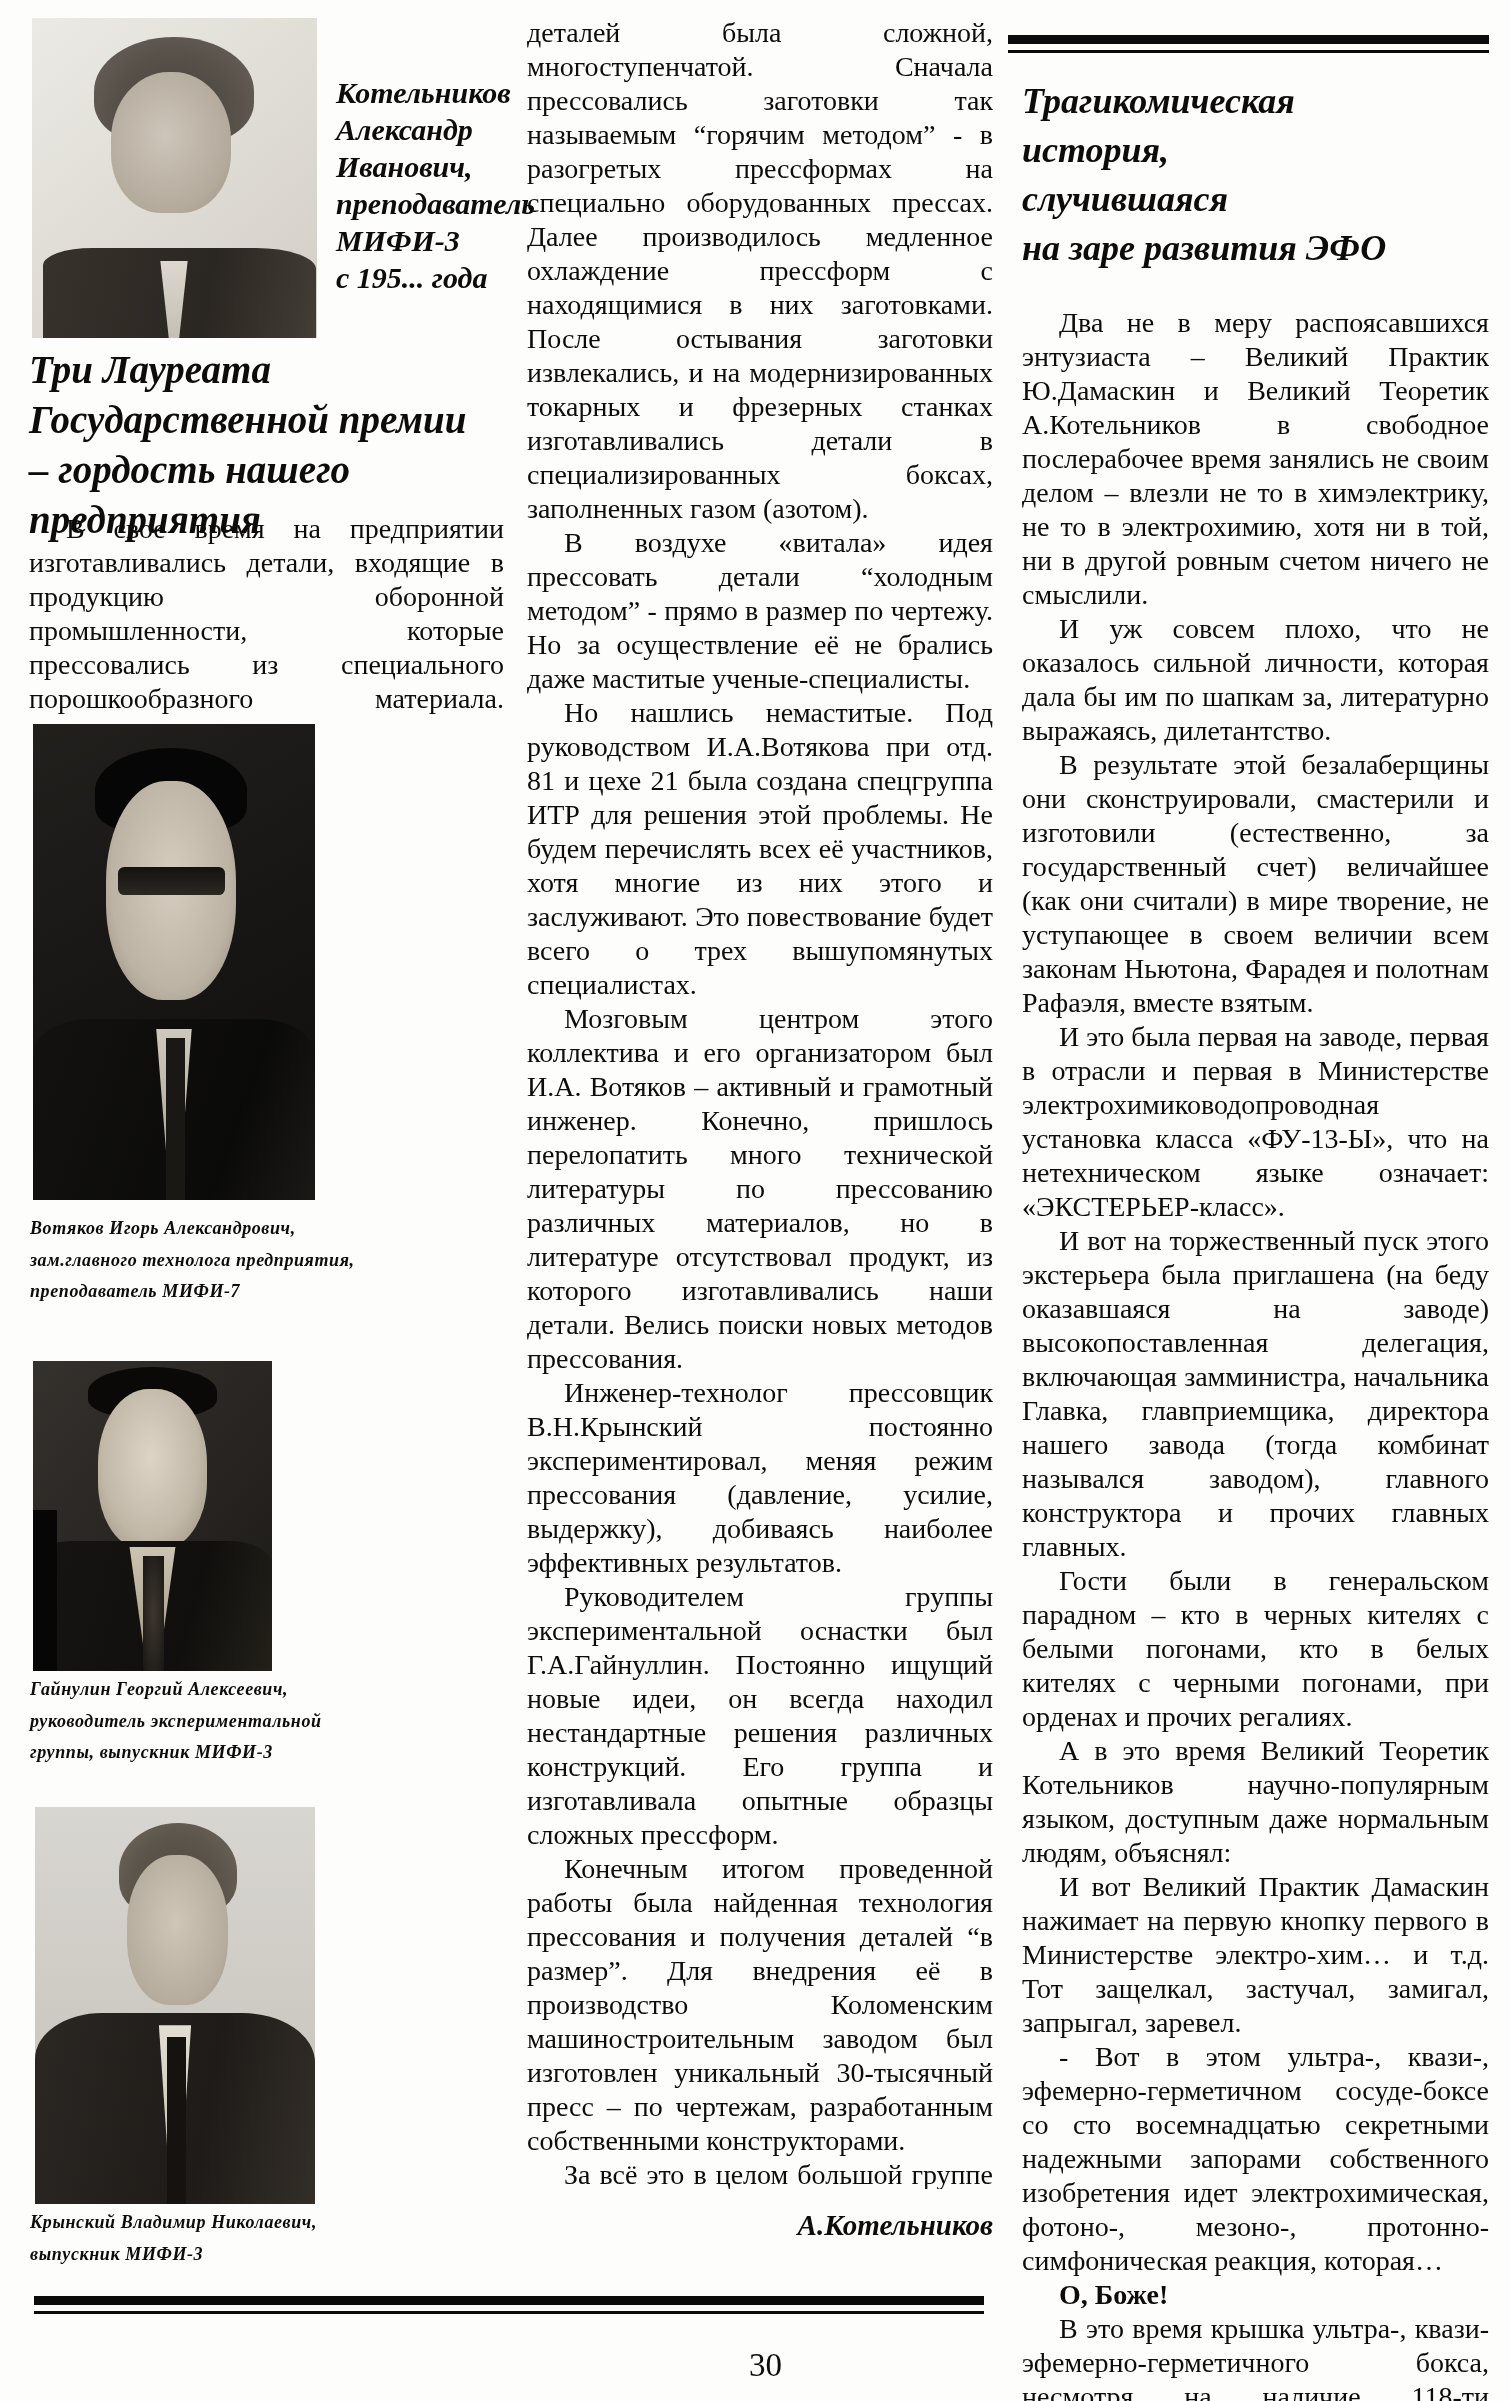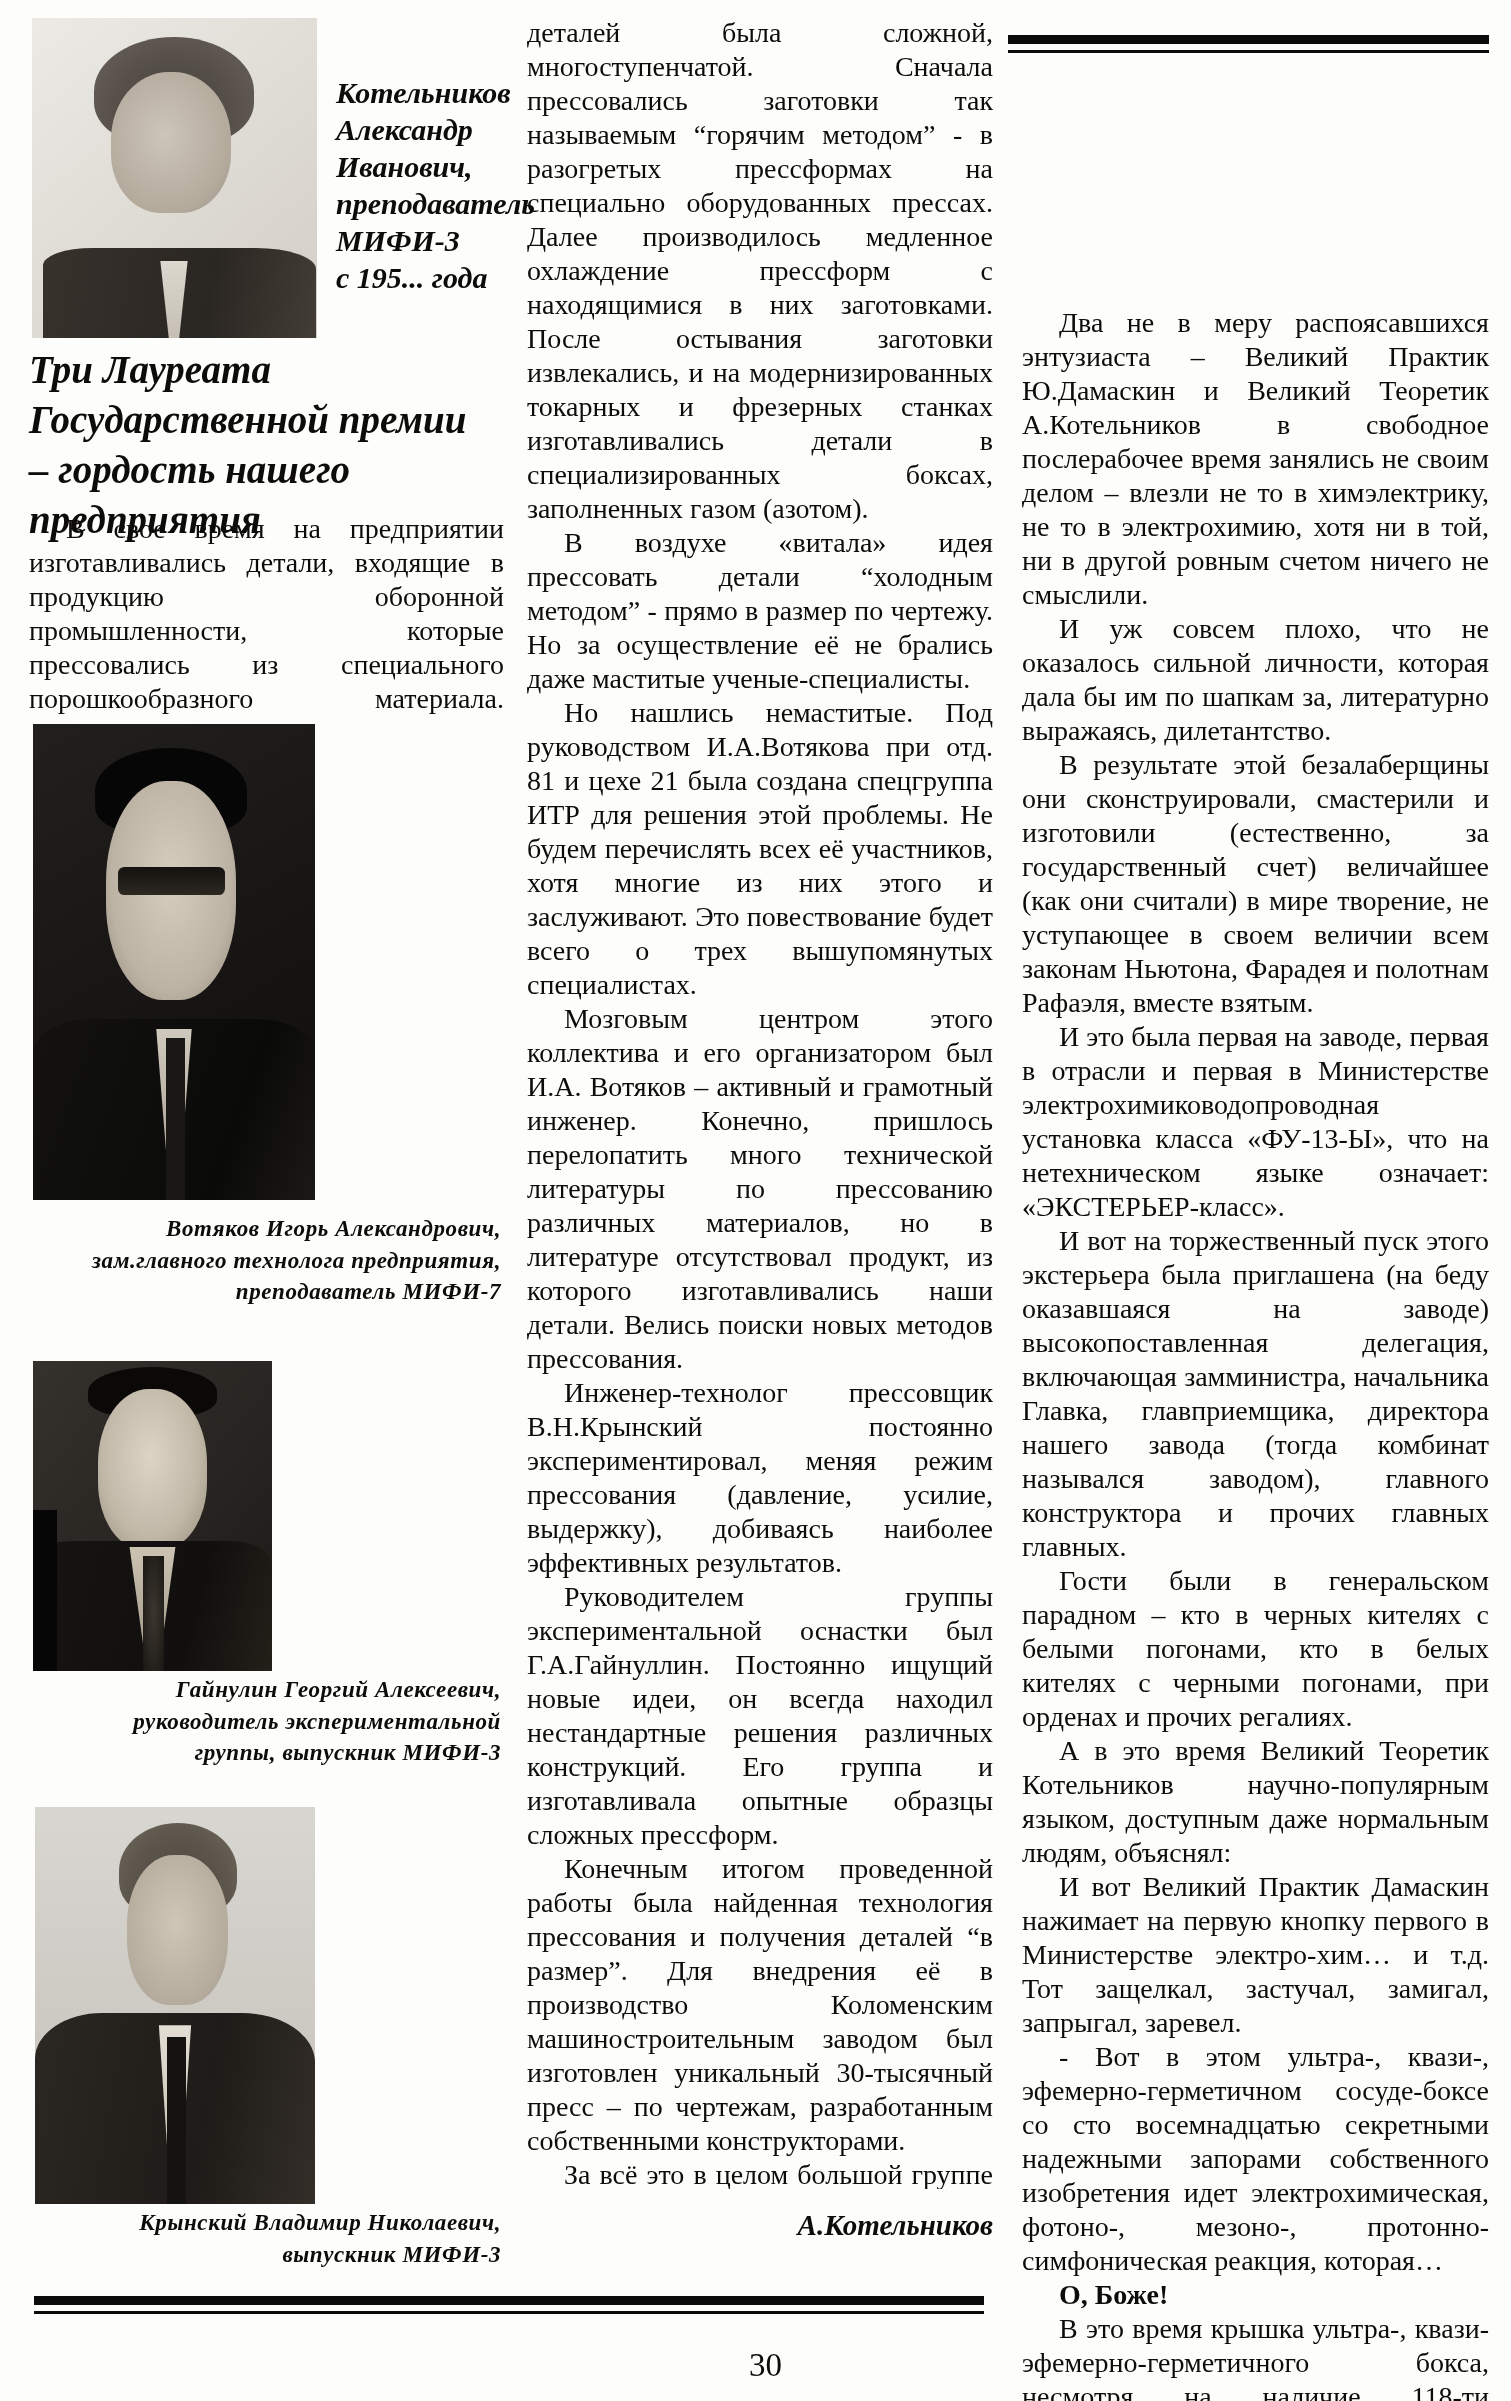--- a/index.html
+++ b/index.html
@@ -11,21 +11,21 @@
   }
   .abs { position:absolute; }
 
   
   .body-text { font-size:28px; line-height:34px; text-align:justify; }
   .body-text p { margin:0; text-indent:37px; }
   .body-text p.noindent { text-indent:0; }
   .body-text p.bold { font-weight:bold; }
 
   .caption-big { font-weight:bold; font-style:italic; font-size:30px; line-height:37px; }
-  .caption-small { font-weight:bold; font-style:italic; font-size:23px; line-height:31.5px; letter-spacing:0.6px;text-align:right; }
+  .caption-small { font-weight:bold; font-style:italic; font-size:18px; line-height:31.5px; letter-spacing:0.6px; }
   .caption-small div, .caption-big div { white-space:nowrap; }
 
   .heading-left { font-weight:bold; font-style:italic; font-size:39px; line-height:50px; }
   .heading-right { font-weight:bold; font-style:italic; font-size:36px; line-height:49px; }
 
   .signature { font-weight:bold; font-style:italic; font-size:29px; text-align:right; }
   .page-number { font-size:33px; text-align:center; }
 
   
   .rule-thick { height:9.4px; background:#0b0b0b; }
@@ -154,20 +154,26 @@
       <p>За всё это в целом большой группе специалистов, в том числе и предствителям нашего предприятия И.А.Вотякову, Г.А.Гайнулину и В.Н.Крынскому была присвоена Государственная премия в области достижений науки и техники.</p>
     </div>
 
   <div class="abs signature" style="left:527px; top:2209px; width:466px;">А.Котельников</div>
 
   <div class="abs" style="left:1008px; top:35px; width:481px;">
     <div class="rule-thick"></div>
     <div class="rule-thin"></div>
   </div>
 
+  <div class="abs heading-right" style="left:1022px; top:77px; width:479px;">
+      <div>Трагикомическая</div>
+      <div>история,</div>
+      <div>случившаяся</div>
+      <div>на заре развития ЭФО</div>
+    </div>
 
   <div id="right-col" class="abs body-text">
       <p>Два не в меру распоясавшихся энтузиаста – Великий Практик Ю.Дамаскин и Великий Теоретик А.Котельников в свободное послерабочее время занялись не своим делом – влезли не то в химэлектрику, не то в электрохимию, хотя ни в той, ни в другой ровным счетом ничего не смыслили.</p>
       <p>И уж совсем плохо, что не оказалось сильной личности, которая дала бы им по шапкам за, литературно выражаясь, дилетантство.</p>
       <p>В результате этой безалаберщины они сконструировали, смастерили и изготовили (естественно, за государственный счет) величайшее (как они считали) в мире творение, не уступающее в своем величии всем законам Ньютона, Фарадея и полотнам Рафаэля, вместе взятым.</p>
       <p>И это была первая на заводе, первая в отрасли и первая в Министерстве электрохимиководопроводная установка класса «ФУ-13-Ы», что на нетехническом языке означает: «ЭКСТЕРЬЕР-класс».</p>
       <p>И вот на торжественный пуск этого экстерьера была приглашена (на беду оказавшаяся на заводе) высокопоставленная делегация, включающая замминистра, начальника Главка, главприемщика, директора нашего завода (тогда комбинат назывался заводом), главного конструктора и прочих главных главных.</p>
       <p>Гости были в генеральском парадном – кто в черных кителях с белыми погонами, кто в белых кителях с черными погонами, при орденах и прочих регалиях.</p>
       <p>А в это время Великий Теоретик Котельников научно-популярным языком, доступным даже нормальным людям, объяснял:</p>
       <p>И вот Великий Практик Дамаскин нажимает на первую кнопку первого в Министерстве электро-хим… и т.д. Тот защелкал, застучал, замигал, запрыгал, заревел.</p>

